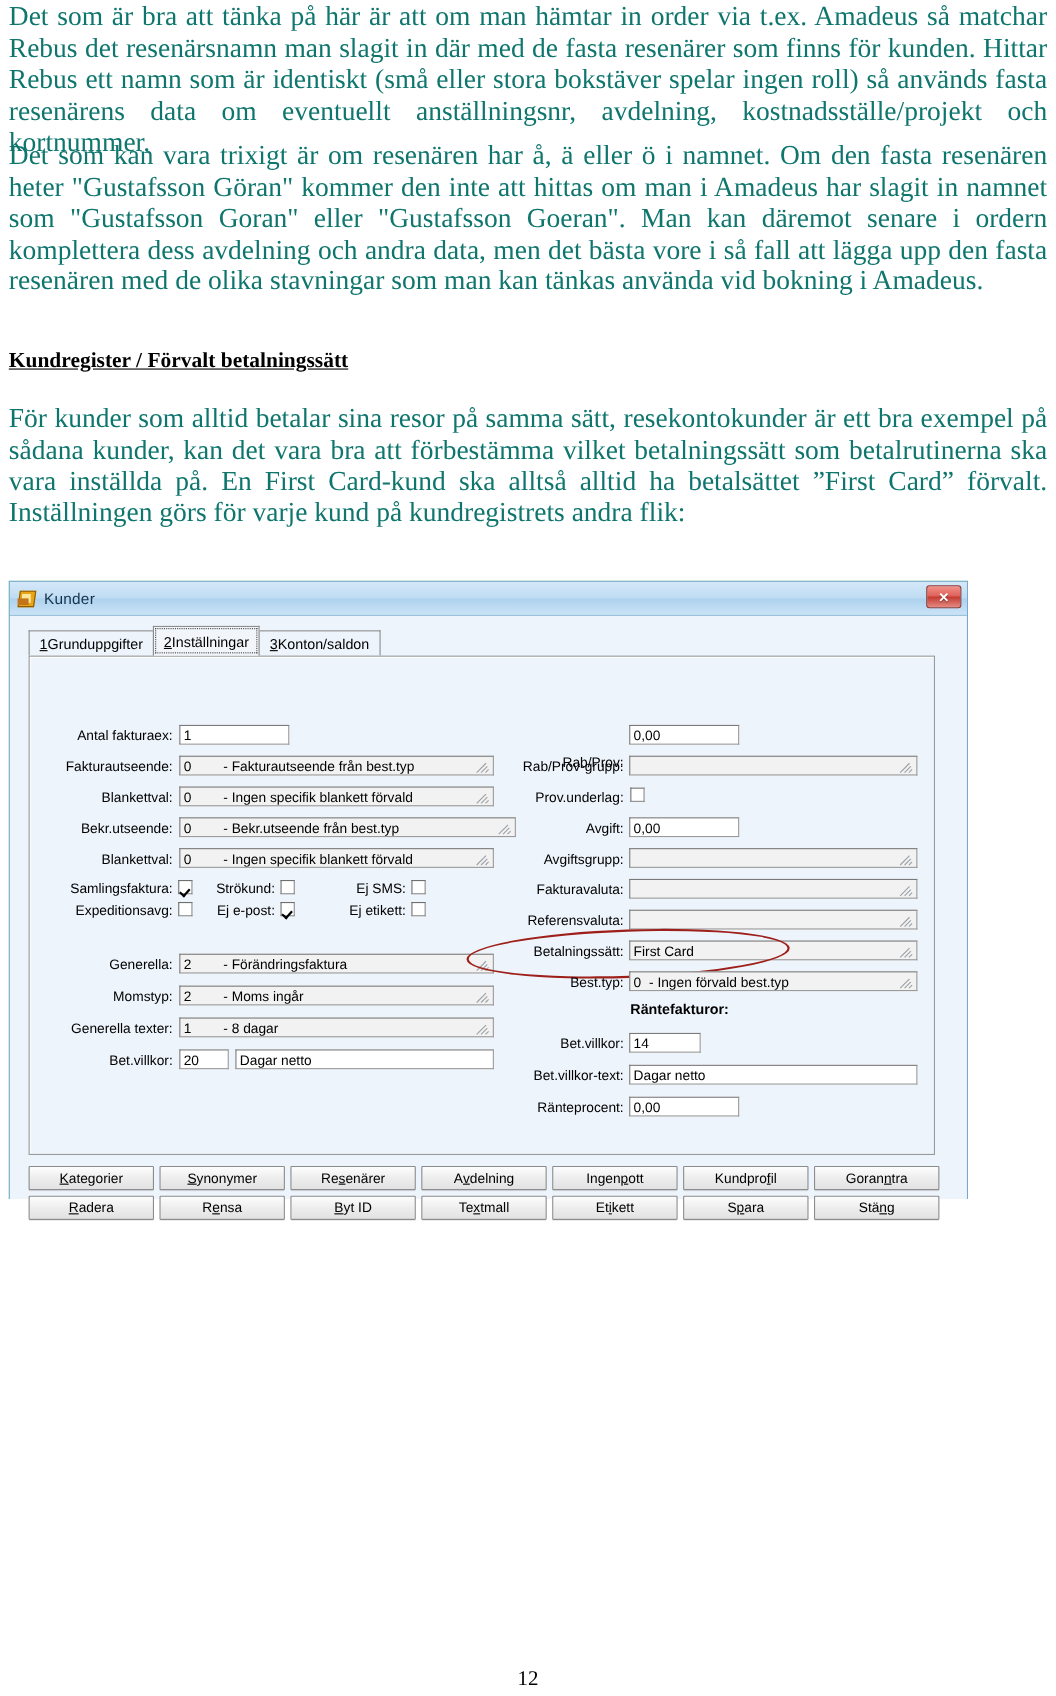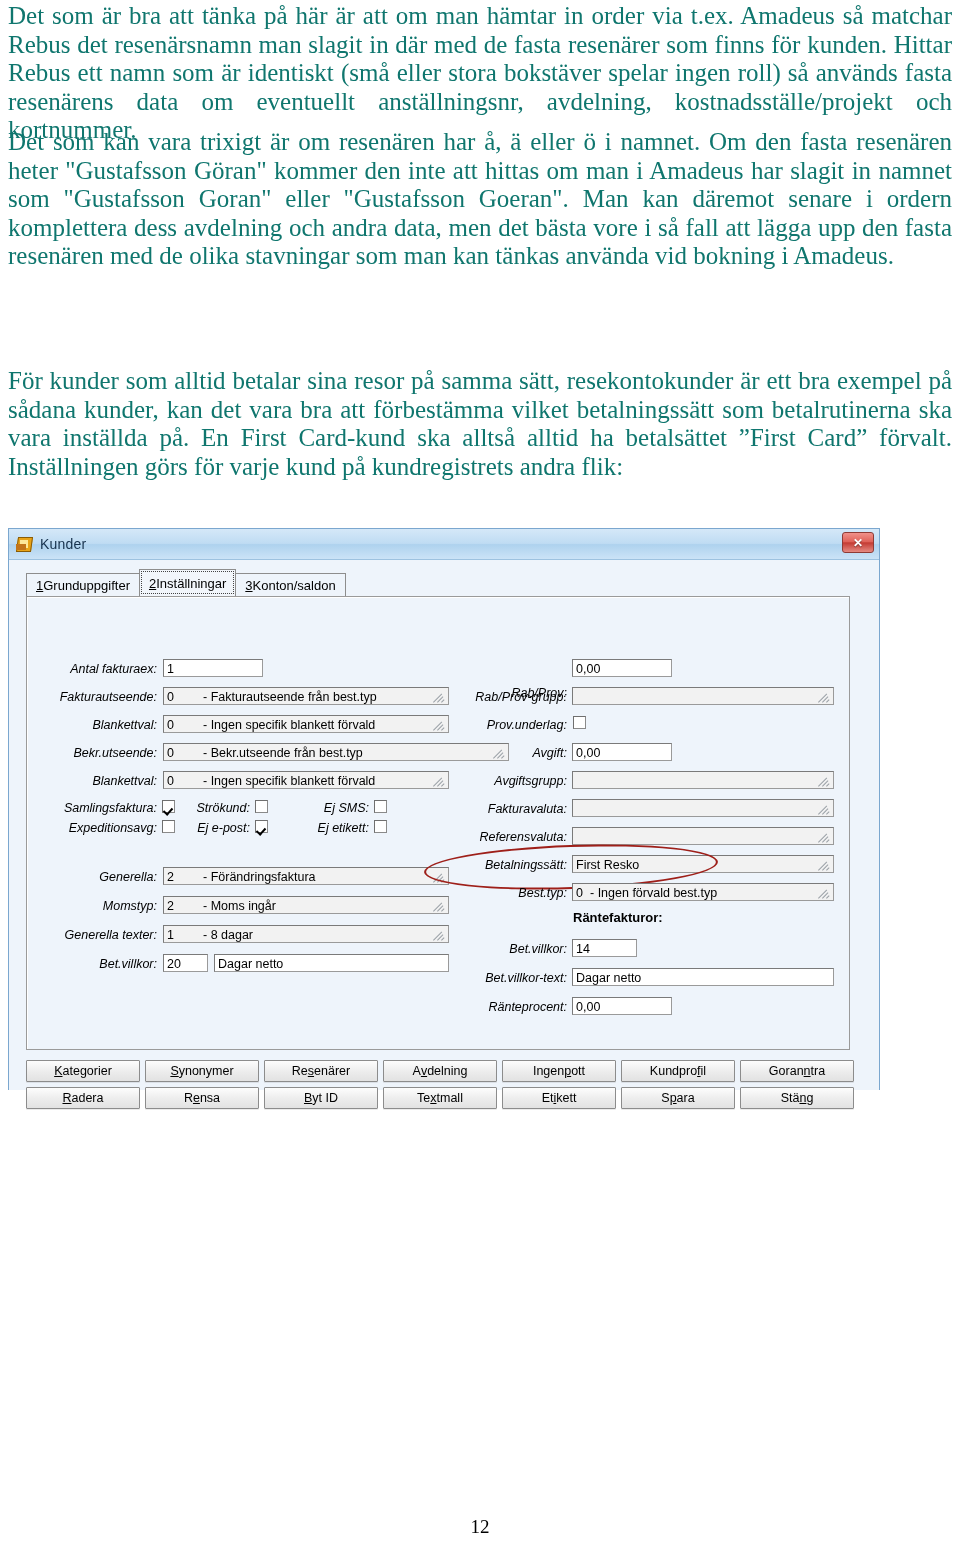--- a/index.html
+++ b/index.html
@@ -120,21 +120,20 @@
     border:1px solid #9a9a9a;
     box-shadow:1px 1px 0 #ffffff inset;
   }
   .lab{
     position:absolute;
     font-size:12.5px;
     font-family:"Liberation Sans", sans-serif;
     color:#000;
     text-align:right;
     white-space:nowrap;
-    font-style:italic;
   }
   .inp{
     position:absolute;
     background:#ffffff;
     border:1px solid #9a9a9a;
     border-top-color:#7a7a7a;border-left-color:#7a7a7a;
     box-sizing:border-box;
     font-size:12.5px;
     font-family:"Liberation Sans", sans-serif;
     color:#000;
@@ -189,20 +188,21 @@
     box-shadow:0 1px 0 rgba(0,0,0,.08);
   }
 </style>
 </head>
 <body>
 
 <div class="doc">
 
   <div class="prose" id="para1">Det som är bra att tänka på här är att om man hämtar in order via t.ex. Amadeus så matchar Rebus det resenärsnamn man slagit in där med de fasta resenärer som finns för kunden. Hittar Rebus ett namn som är identiskt (små eller stora bokstäver spelar ingen roll) så används fasta resenärens data om eventuellt anställningsnr, avdelning, kostnadsställe/projekt och kortnummer.</div>
   <div class="prose" id="para2">Det som kan vara trixigt är om resenären har å, ä eller ö i namnet. Om den fasta resenären heter "Gustafsson Göran" kommer den inte att hittas om man i Amadeus har slagit in namnet som "Gustafsson Goran" eller "Gustafsson Goeran". Man kan däremot senare i ordern komplettera dess avdelning och andra data, men det bästa vore i så fall att lägga upp den fasta resenären med de olika stavningar som man kan tänkas använda vid bokning i Amadeus.</div>
+  <div id="heading1">Kundregister / Förvalt betalningssätt</div>
   <div class="prose" id="para3">För kunder som alltid betalar sina resor på samma sätt, resekontokunder är ett bra exempel på sådana kunder, kan det vara bra att förbestämma vilket betalningssätt som betalrutinerna ska vara inställda på. En First Card-kund ska alltså alltid ha betalsättet ”First Card” förvalt. Inställningen görs för varje kund på kundregistrets andra flik:</div>
 
   <div class="win">
 
     <div class="titlebar">
       <span class="app-icon">
         <span class="a1"></span>
           <span class="a2"></span>
           <span class="a3"></span>
       </span>
@@ -246,21 +246,21 @@
         <div class="inp ro combo" style="left:136px;top:118px;width:286px;">
           <span class="num">0</span><span>- Ingen specifik blankett förvald</span>
           <span class="grip">
               <i style="width:12px;left:0;top:12px;transform:rotate(-45deg)"></i>
               <i style="width:8px;left:4px;top:12px;transform:rotate(-45deg)"></i>
               <i style="width:4px;left:8px;top:12px;transform:rotate(-45deg)"></i>
             </span>
         </div>
 
         <div class="lab" style="left:10px;top:149px;width:120px;">Bekr.utseende:</div>
-        <div class="inp ro combo" style="left:136px;top:146px;width:346px;">
+        <div class="inp ro combo" style="left:136px;top:146px;width:306px;">
           <span class="num">0</span><span>- Bekr.utseende från best.typ</span>
           <span class="grip">
               <i style="width:12px;left:0;top:12px;transform:rotate(-45deg)"></i>
               <i style="width:8px;left:4px;top:12px;transform:rotate(-45deg)"></i>
               <i style="width:4px;left:8px;top:12px;transform:rotate(-45deg)"></i>
             </span>
         </div>
 
         <div class="lab" style="left:10px;top:177px;width:120px;">Blankettval:</div>
         <div class="inp ro combo" style="left:136px;top:174px;width:286px;">
@@ -368,21 +368,21 @@
           <span></span>
           <span class="grip">
               <i style="width:12px;left:0;top:12px;transform:rotate(-45deg)"></i>
               <i style="width:8px;left:4px;top:12px;transform:rotate(-45deg)"></i>
               <i style="width:4px;left:8px;top:12px;transform:rotate(-45deg)"></i>
             </span>
         </div>
 
         <div class="lab" style="left:400px;top:261px;width:140px;">Betalningssätt:</div>
         <div class="inp ro combo" style="left:545px;top:258px;width:262px;">
-          <span>First Resko</span>
+          <span>First Card</span>
           <span class="grip">
               <i style="width:12px;left:0;top:12px;transform:rotate(-45deg)"></i>
               <i style="width:8px;left:4px;top:12px;transform:rotate(-45deg)"></i>
               <i style="width:4px;left:8px;top:12px;transform:rotate(-45deg)"></i>
             </span>
         </div>
 
         <div class="ellipse" style="left:397px;top:248px;width:290px;height:40px;"></div>
 
         <div class="lab" style="left:400px;top:289px;width:140px;">Best.typ:</div>

